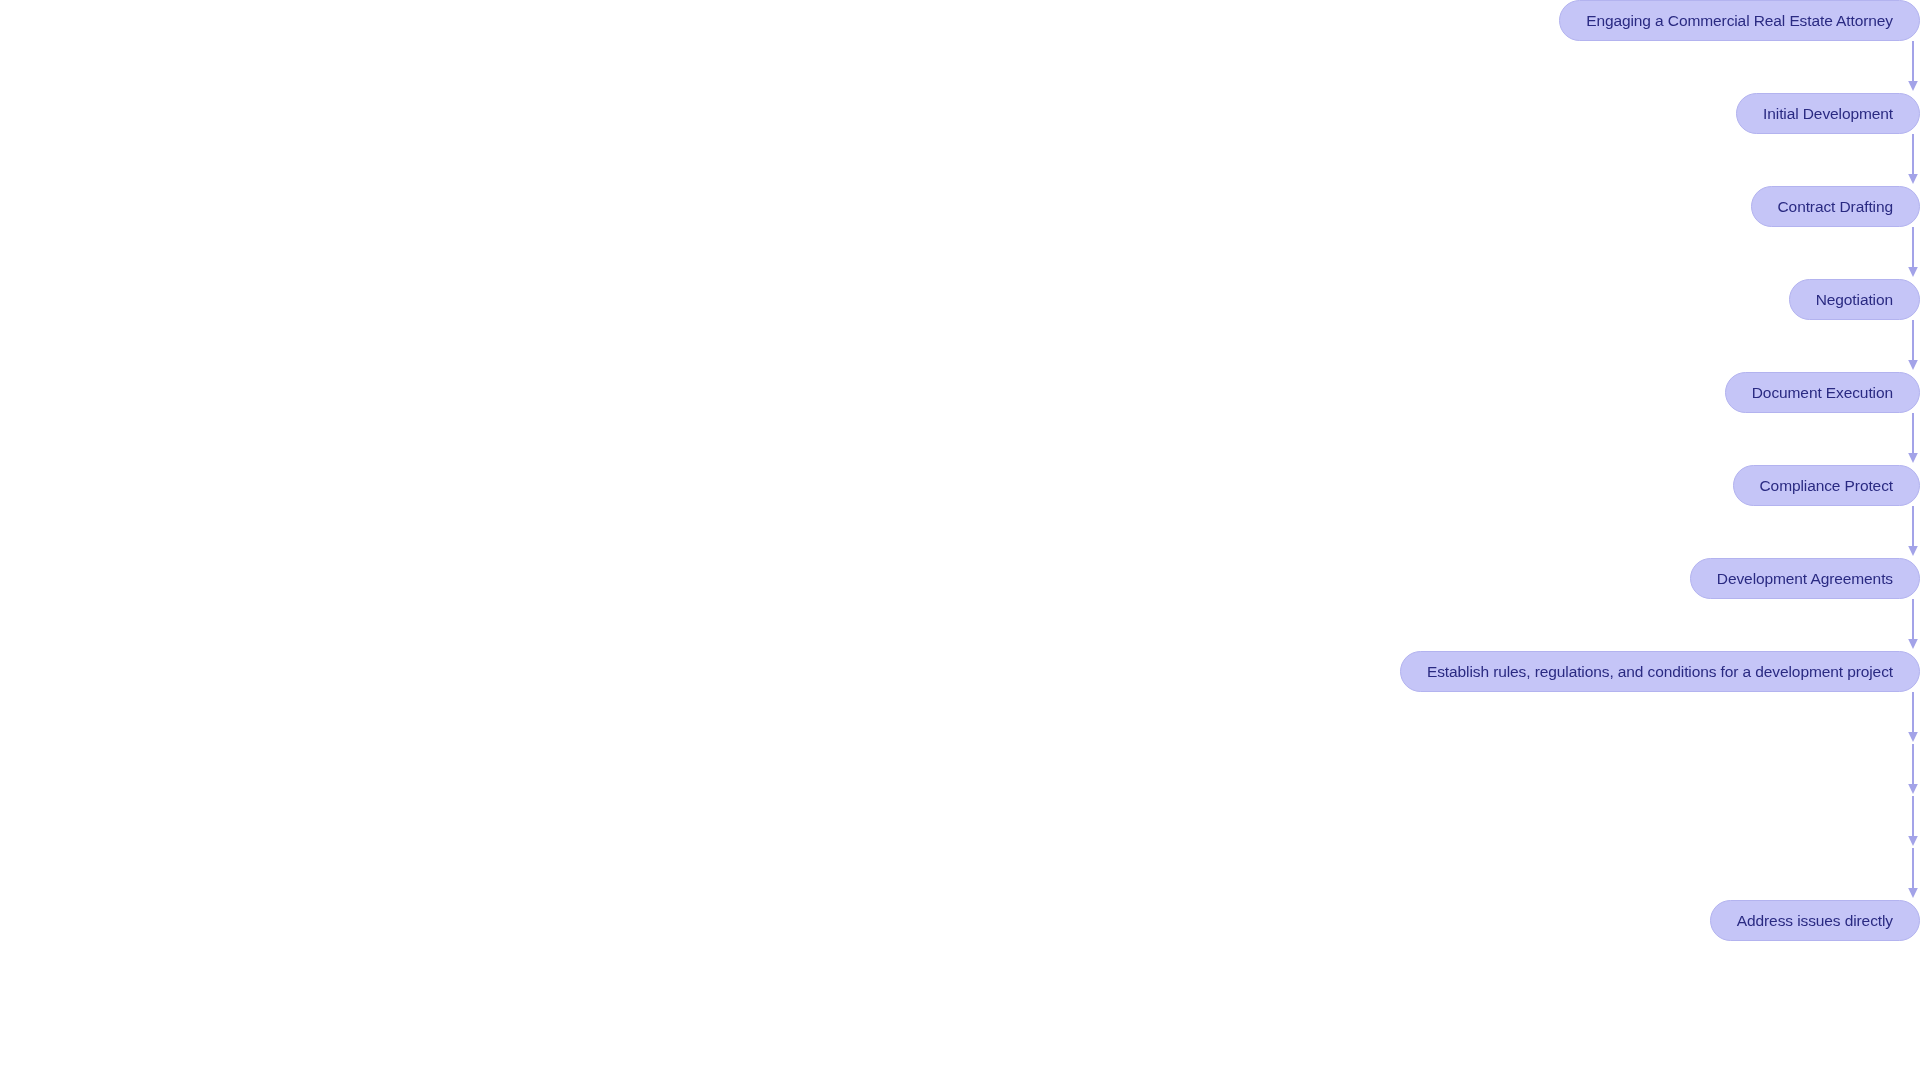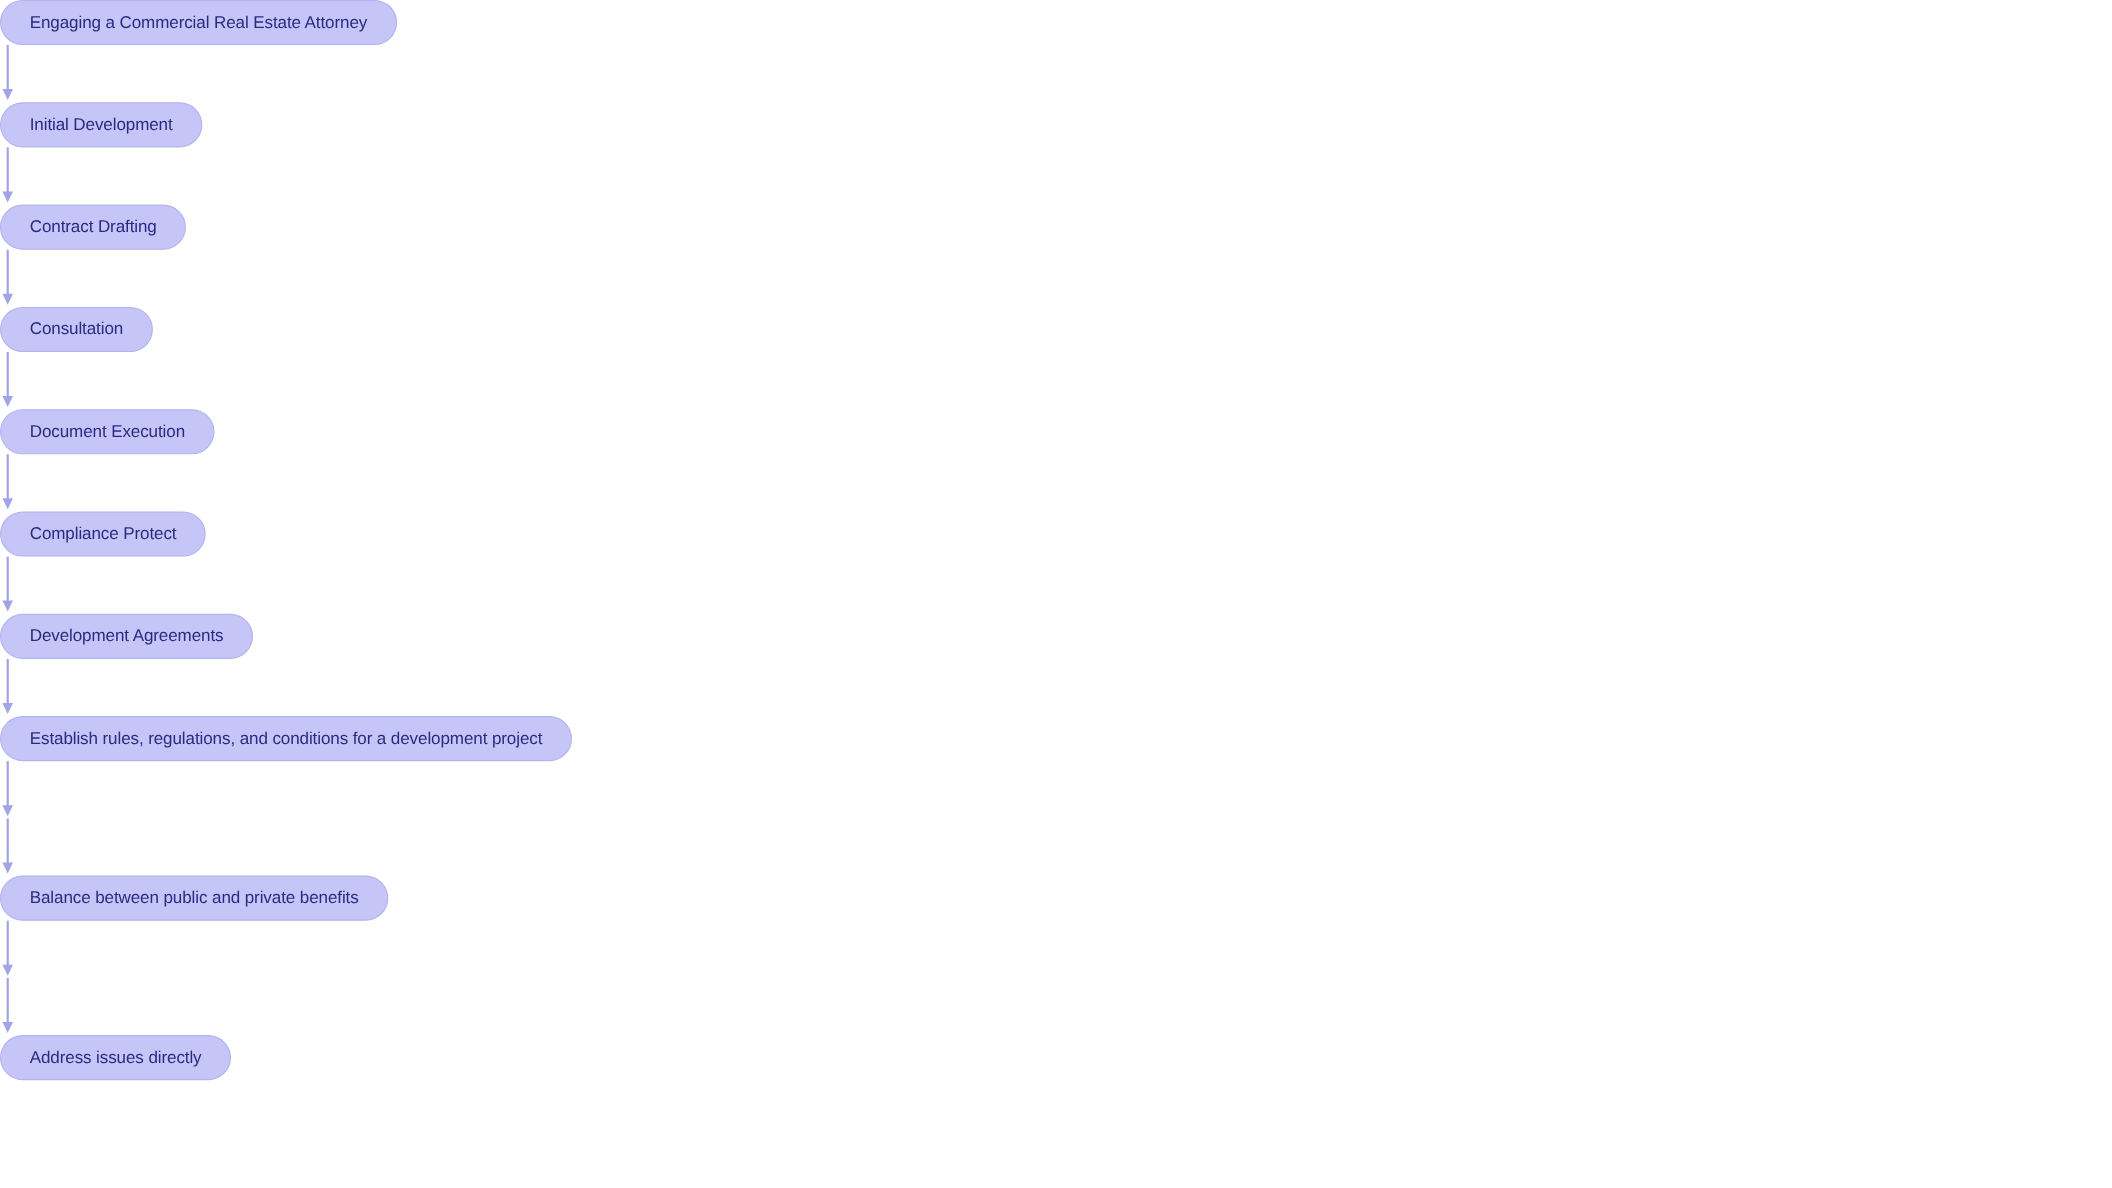--- a/index.html
+++ b/index.html
@@ -22,21 +22,21 @@
   }
 
   
   .chain {
     position: absolute;
     left: 0;
     top: 0;
     width: 1920px;
     display: flex;
     flex-direction: column;
-    align-items: flex-start;
+    align-items: flex-end;
   }
 
   .node-slot {
     display: flex;
     flex-direction: column;
     align-items: center;
   }
 
   .node {
     background: #c5c5f7;
@@ -97,21 +97,21 @@
       <div class="node-slot">
         <div class="node">Contract Drafting</div>
       </div>
       <div>
         <svg class="connector" viewBox="0 0 14 52">
           <line class="shaft" x1="7" y1="0" x2="7" y2="42"></line>
           <polygon class="head" points="7,50 2.2,40 11.8,40"></polygon>
         </svg>
       </div>
       <div class="node-slot">
-        <div class="node">Consultation</div>
+        <div class="node">Negotiation</div>
       </div>
       <div>
         <svg class="connector" viewBox="0 0 14 52">
           <line class="shaft" x1="7" y1="0" x2="7" y2="42"></line>
           <polygon class="head" points="7,50 2.2,40 11.8,40"></polygon>
         </svg>
       </div>
       <div class="node-slot">
         <div class="node">Document Execution</div>
       </div>
@@ -147,23 +147,20 @@
           <line class="shaft" x1="7" y1="0" x2="7" y2="42"></line>
           <polygon class="head" points="7,50 2.2,40 11.8,40"></polygon>
         </svg>
       </div>
       <div>
         <svg class="connector" viewBox="0 0 14 52">
           <line class="shaft" x1="7" y1="0" x2="7" y2="42"></line>
           <polygon class="head" points="7,50 2.2,40 11.8,40"></polygon>
         </svg>
       </div>
-      <div class="node-slot">
-        <div class="node">Balance between public and private benefits</div>
-      </div>
       <div>
         <svg class="connector" viewBox="0 0 14 52">
           <line class="shaft" x1="7" y1="0" x2="7" y2="42"></line>
           <polygon class="head" points="7,50 2.2,40 11.8,40"></polygon>
         </svg>
       </div>
       <div>
         <svg class="connector" viewBox="0 0 14 52">
           <line class="shaft" x1="7" y1="0" x2="7" y2="42"></line>
           <polygon class="head" points="7,50 2.2,40 11.8,40"></polygon>

